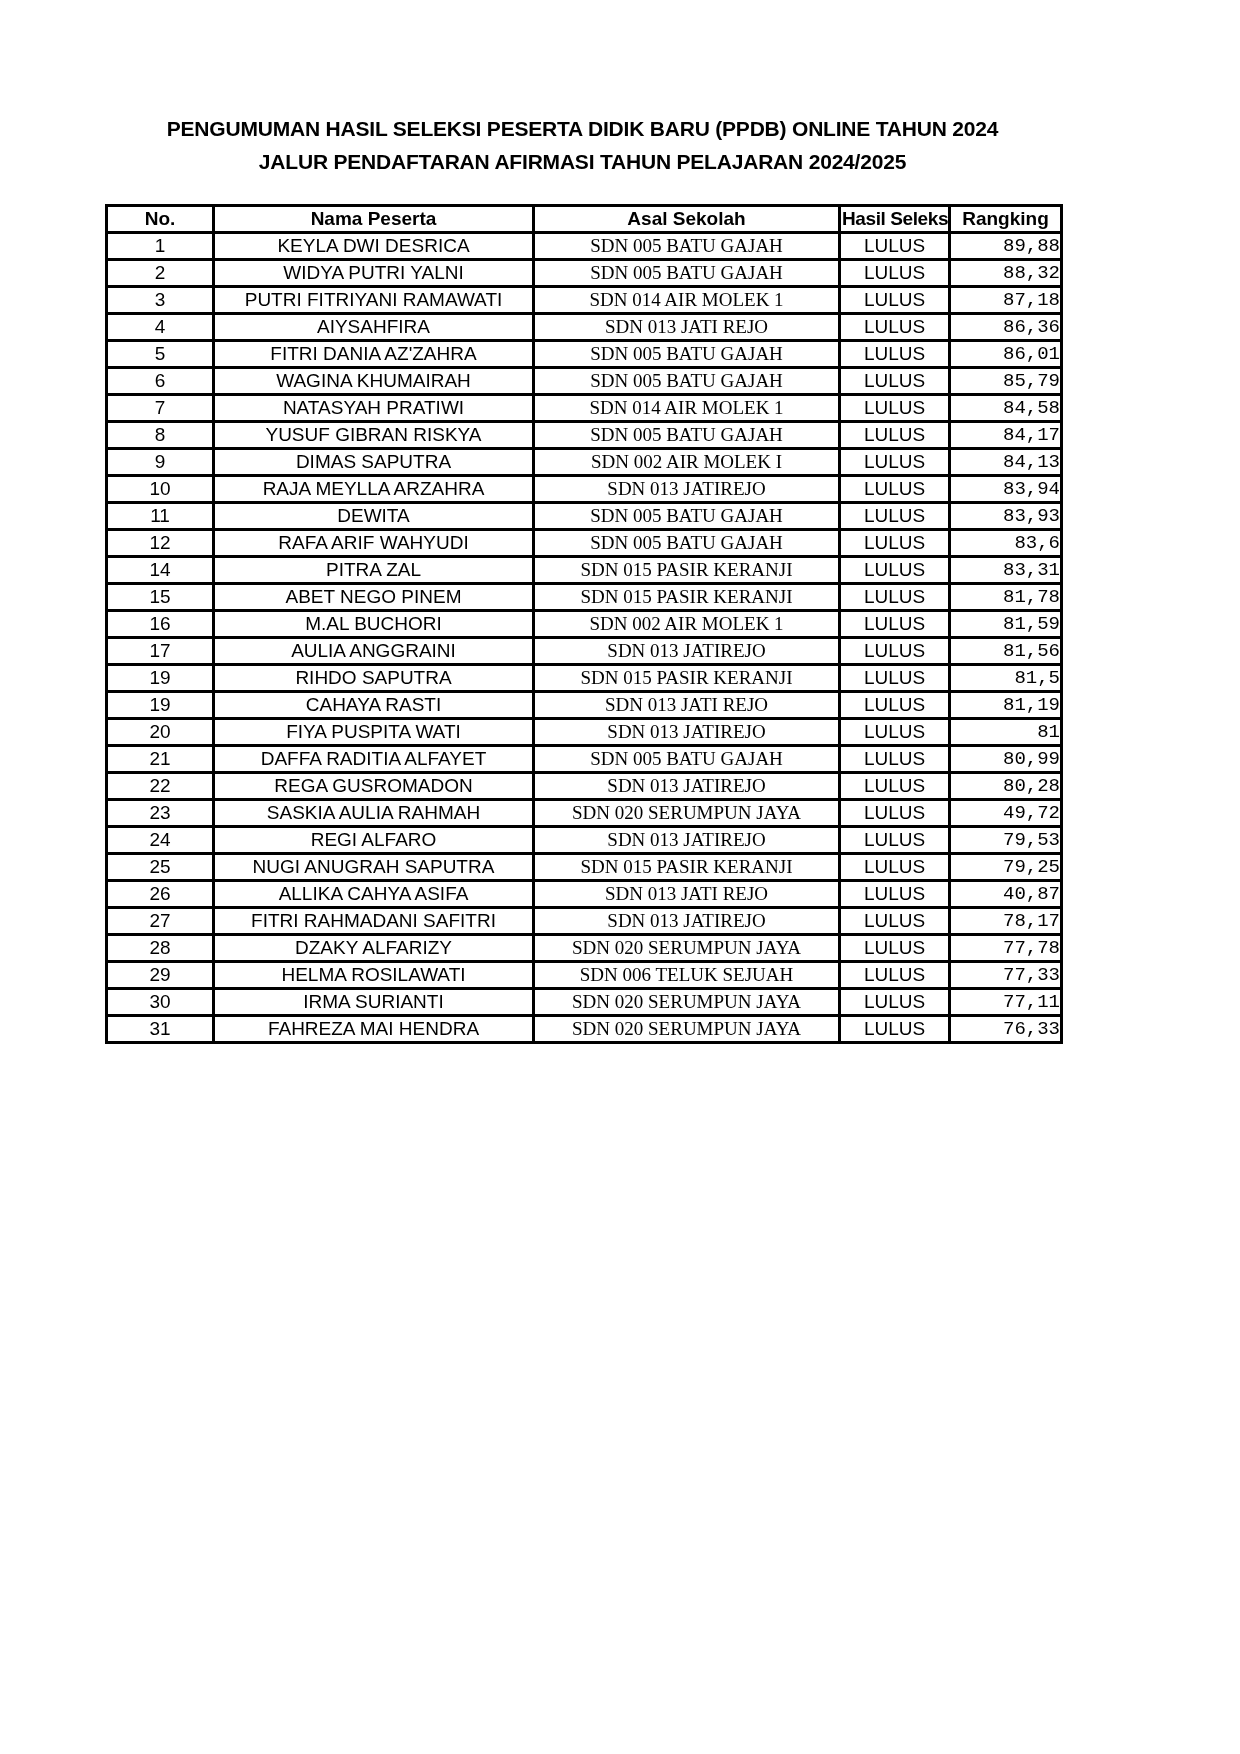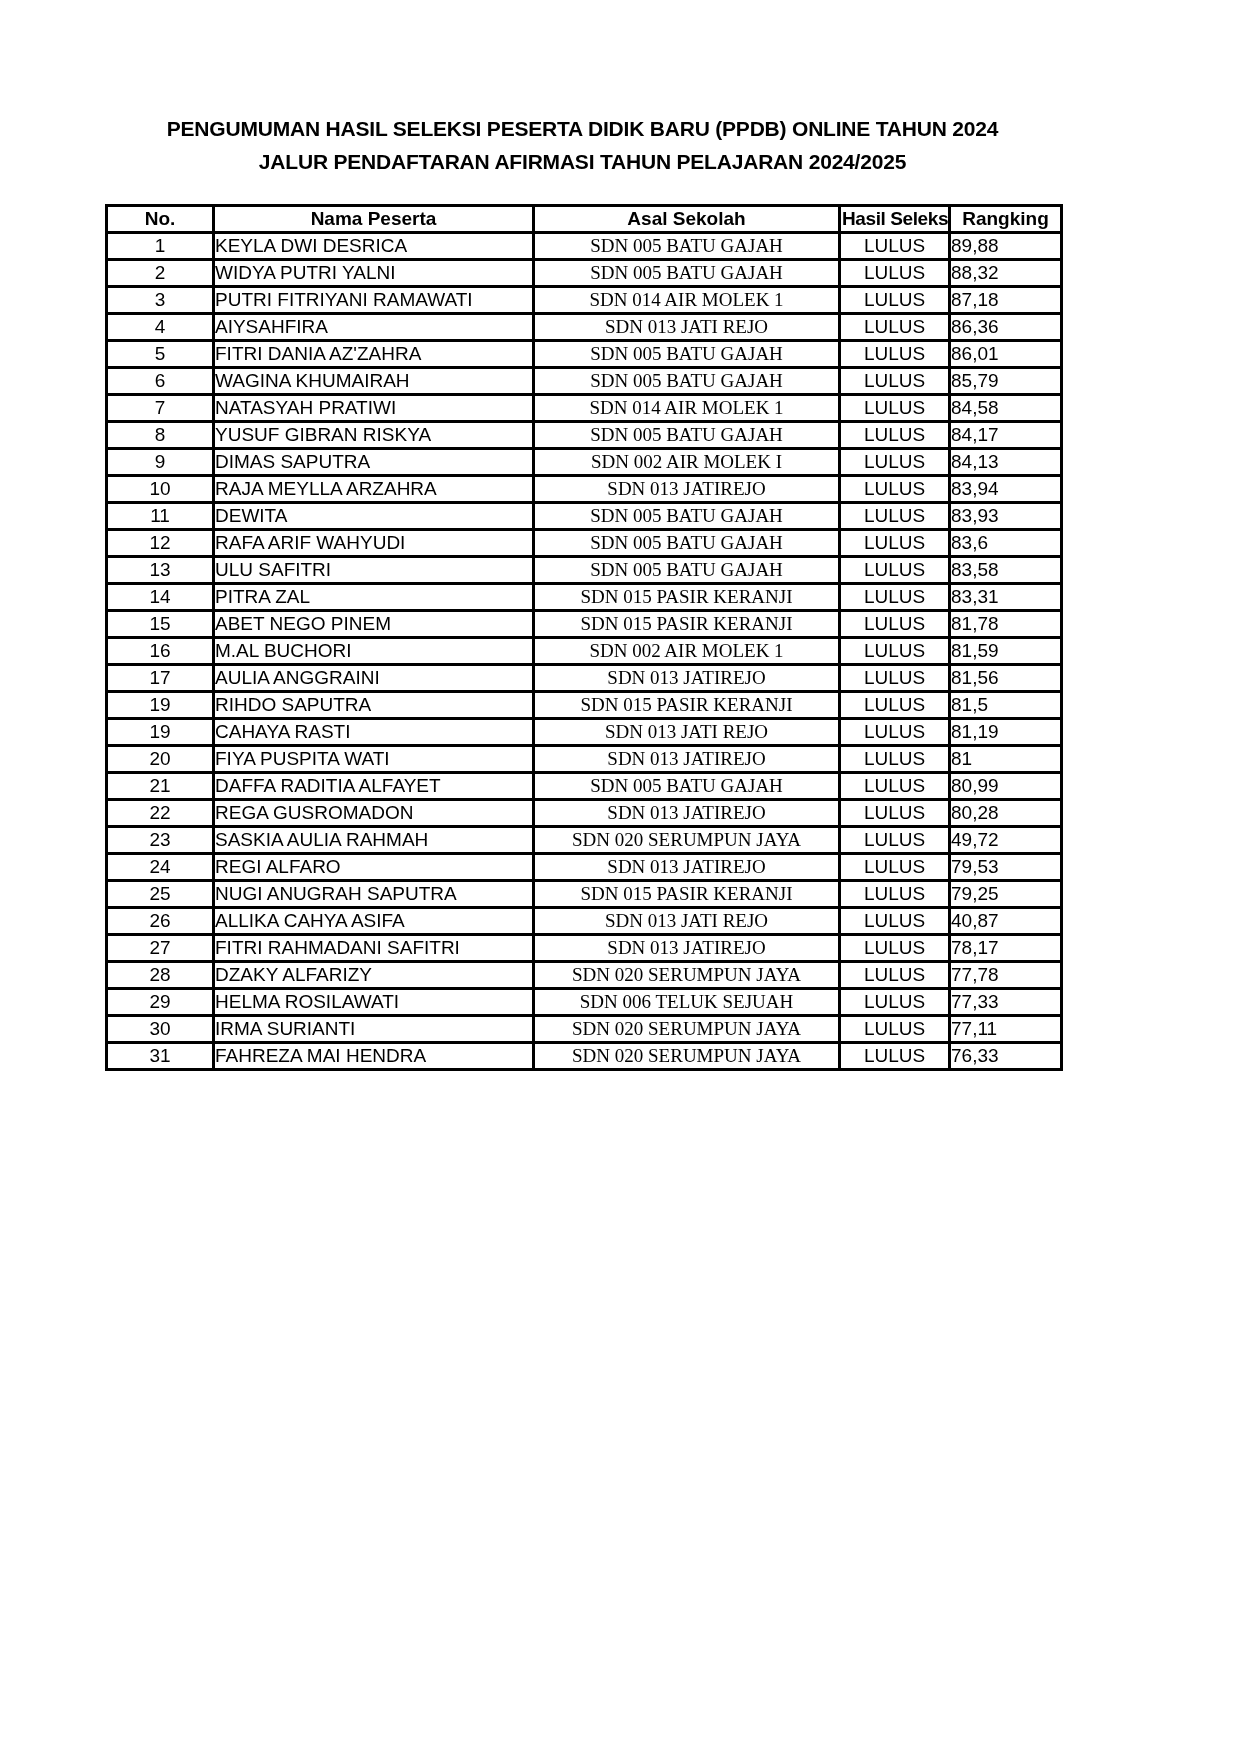--- a/index.html
+++ b/index.html
@@ -53,24 +53,24 @@
   }
   th.col-hasil .clip-header {
     display: block;
     overflow: hidden;
     white-space: nowrap;
     text-align: left;
     letter-spacing: -0.4px;
     padding-left: 1px;
   }
   td.cell-no       { text-align: center; }
-  td.cell-nama     { text-align: left; padding-left: 4px; }
+  td.cell-nama     { text-align: center; padding-left: 4px; }
   td.cell-asal     { text-align: center; padding-left: 4px; font-family: Liberation Serif, serif; }
   td.cell-hasil    { text-align: center; }
-  td.cell-rangking { text-align: left; }
+  td.cell-rangking { text-align: right; font-family: Liberation Mono, monospace; }
 </style>
 </head>
 <body>
 
 <div class="page">
 
   <div class="doc-title">
     <div>PENGUMUMAN HASIL SELEKSI PESERTA DIDIK BARU (PPDB) ONLINE TAHUN 2024</div>
     <div>JALUR PENDAFTARAN AFIRMASI TAHUN PELAJARAN 2024/2025</div>
   </div>
@@ -185,27 +185,20 @@
         </tr>
 
         <tr>
           <td class="cell-no">12</td>
           <td class="cell-nama">RAFA ARIF WAHYUDI</td>
           <td class="cell-asal">SDN 005 BATU GAJAH</td>
           <td class="cell-hasil">LULUS</td>
           <td class="cell-rangking">83,6</td>
         </tr>
 
-        <tr>
-          <td class="cell-no">13</td>
-          <td class="cell-nama">ULU SAFITRI</td>
-          <td class="cell-asal">SDN 005 BATU GAJAH</td>
-          <td class="cell-hasil">LULUS</td>
-          <td class="cell-rangking">83,58</td>
-        </tr>
 
         <tr>
           <td class="cell-no">14</td>
           <td class="cell-nama">PITRA ZAL</td>
           <td class="cell-asal">SDN 015 PASIR KERANJI</td>
           <td class="cell-hasil">LULUS</td>
           <td class="cell-rangking">83,31</td>
         </tr>
 
         <tr>

